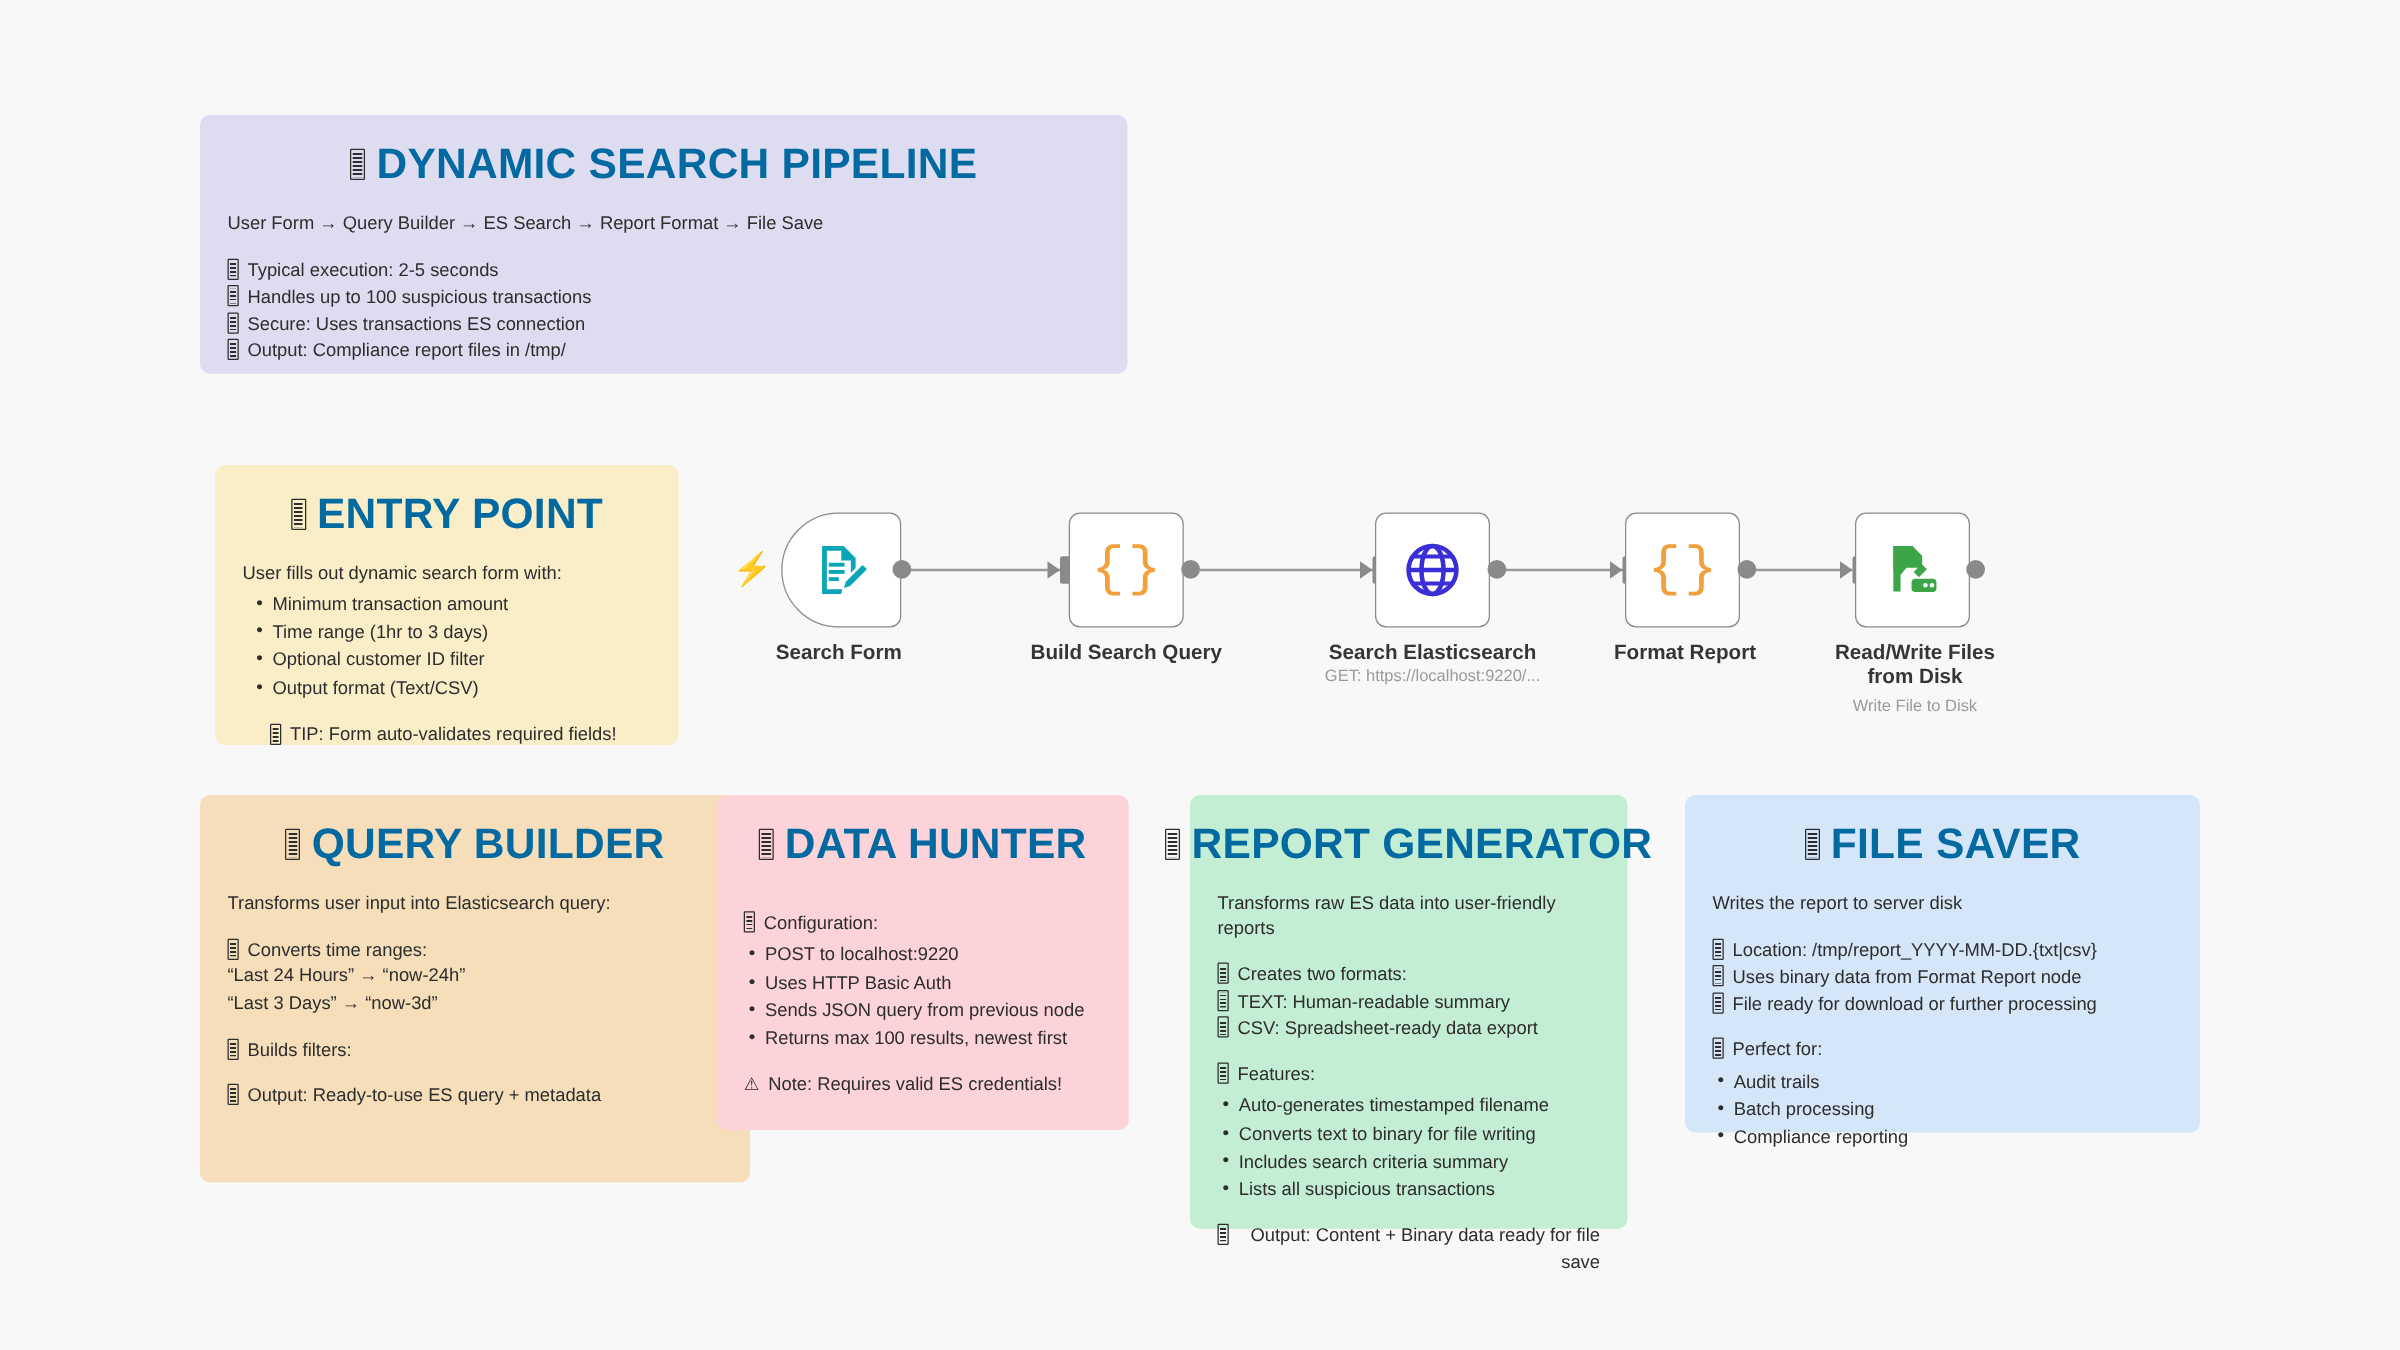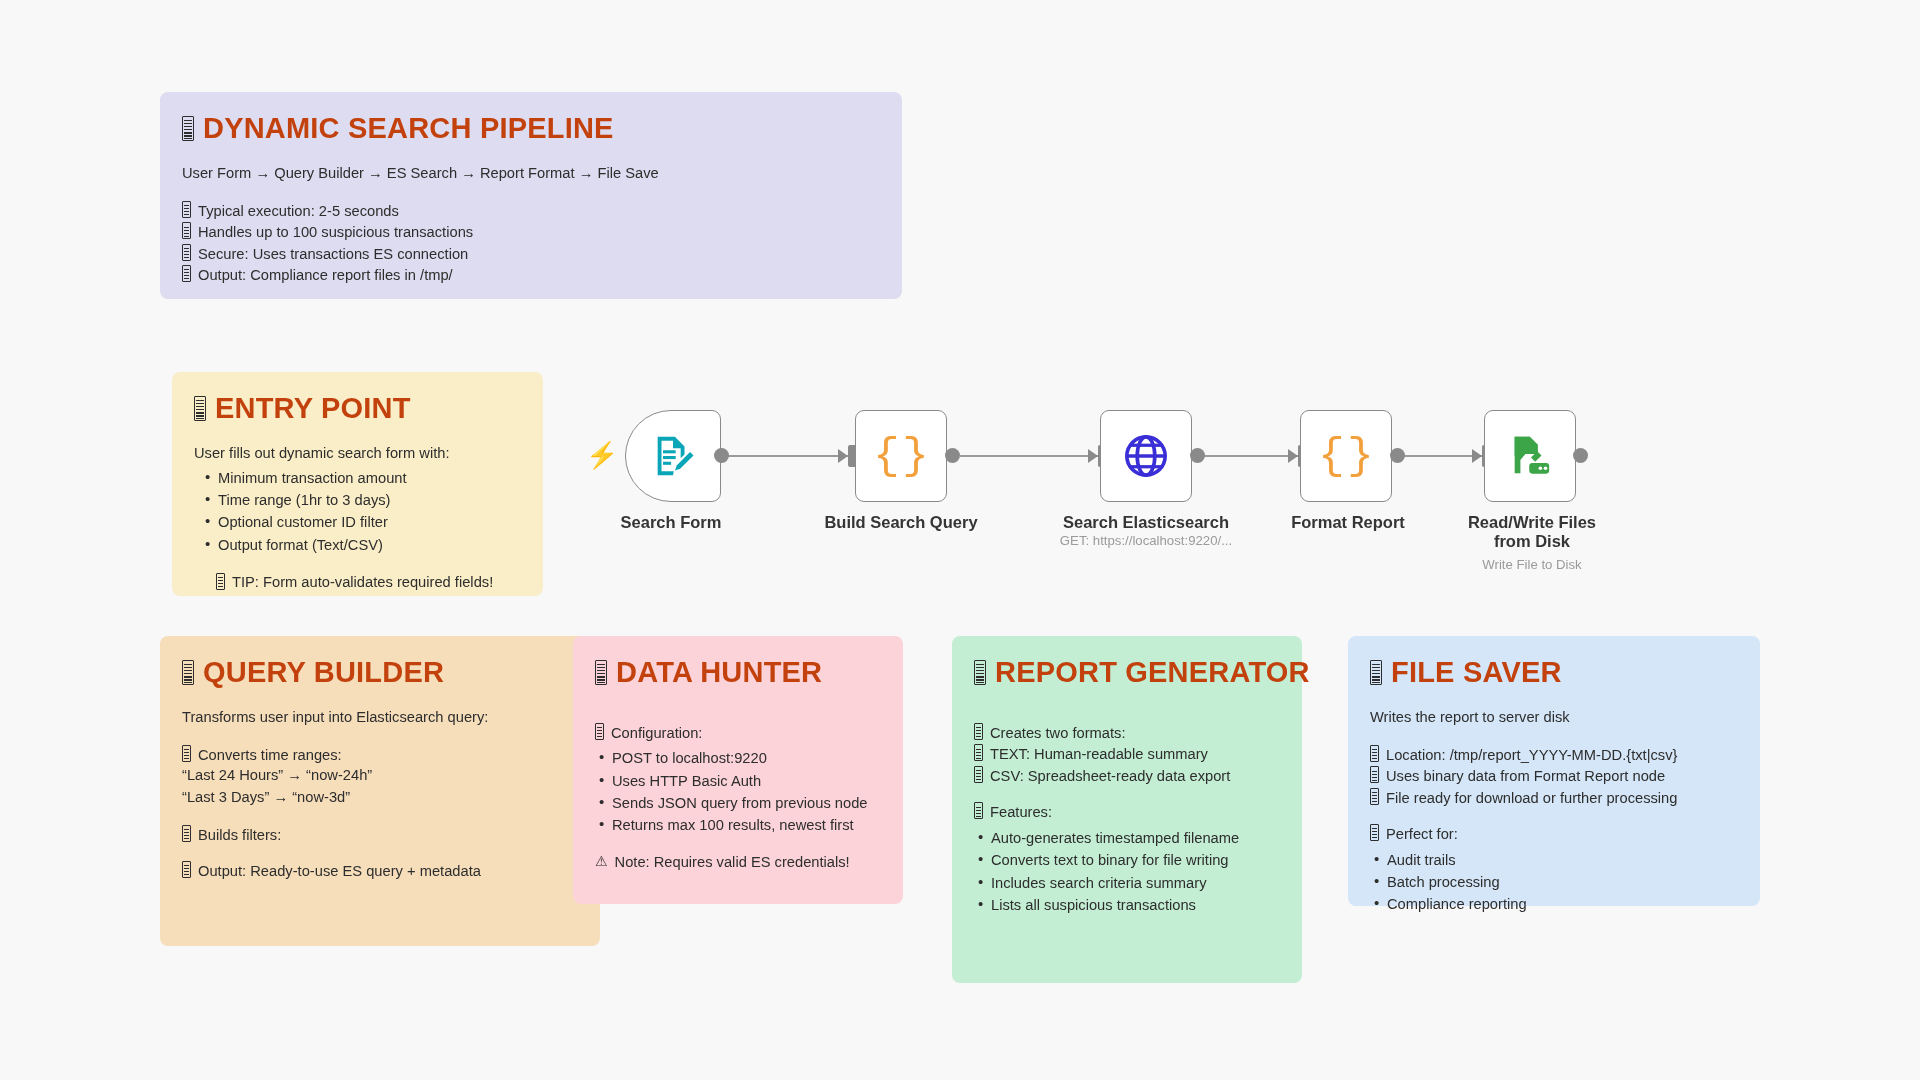--- a/index.html
+++ b/index.html
@@ -12,29 +12,30 @@
   #canvas { position: relative; width: 1920px; height: 1080px; }
 
   
   .note {
     position: absolute;
     border-radius: 8px;
     padding: 20px 22px 22px 22px;
     color: #2d2d2d;
   }
   .note-title {
-    font-size: 29px;
+    font-size: 34px;
     font-weight: 700;
     letter-spacing: .2px;
-    color: #c2410c;
+    color: #0369a1;
     display: flex;
     align-items: center;
     gap: 9px;
     margin-bottom: 19px;
     white-space: nowrap;
+    justify-content: center;
   }
   .note-body { font-size: 14.7px; line-height: 1.34; }
   .note-body p { margin: 0 0 2px 0; }
   .note-body .gap { height: 15px; }
   .note-body ul { list-style: none; margin: 3px 0 0 0; padding: 0; }
   .note-body ul li {
     position: relative;
     padding-left: 17px;
     line-height: 1.52;
   }
@@ -225,20 +226,21 @@
       </div>
     </div>
   </div>
 
   <div class="note" style="left:952px; top:636px; width:350px; height:347px; background:#c3eed3;">
     <div class="note-title">
       <span class="tofu"></span>
       <span>REPORT GENERATOR</span>
     </div>
     <div class="note-body">
+      <p>Transforms raw ES data into user-friendly reports</p>
       <div class="gap"></div>
       <div class="ico-line">
         <span class="tofu"></span>
         <span>Creates two formats:</span>
       </div>
       <div class="ico-line">
         <span class="tofu"></span>
         <span>TEXT: Human-readable summary</span>
       </div>
       <div class="ico-line">
@@ -250,20 +252,24 @@
         <span class="tofu"></span>
         <span>Features:</span>
       </div>
       <ul>
         <li>Auto-generates timestamped filename</li>
         <li>Converts text to binary for file writing</li>
         <li>Includes search criteria summary</li>
         <li>Lists all suspicious transactions</li>
       </ul>
       <div class="gap"></div>
+      <div class="ico-line">
+        <span class="tofu"></span>
+        <span>Output: Content + Binary data ready for file save</span>
+      </div>
     </div>
   </div>
 
   <div class="note" style="left:1348px; top:636px; width:412px; height:270px; background:#d4e6f7;">
     <div class="note-title">
       <span class="tofu"></span>
       <span>FILE SAVER</span>
     </div>
     <div class="note-body">
       <p>Writes the report to server disk</p>

